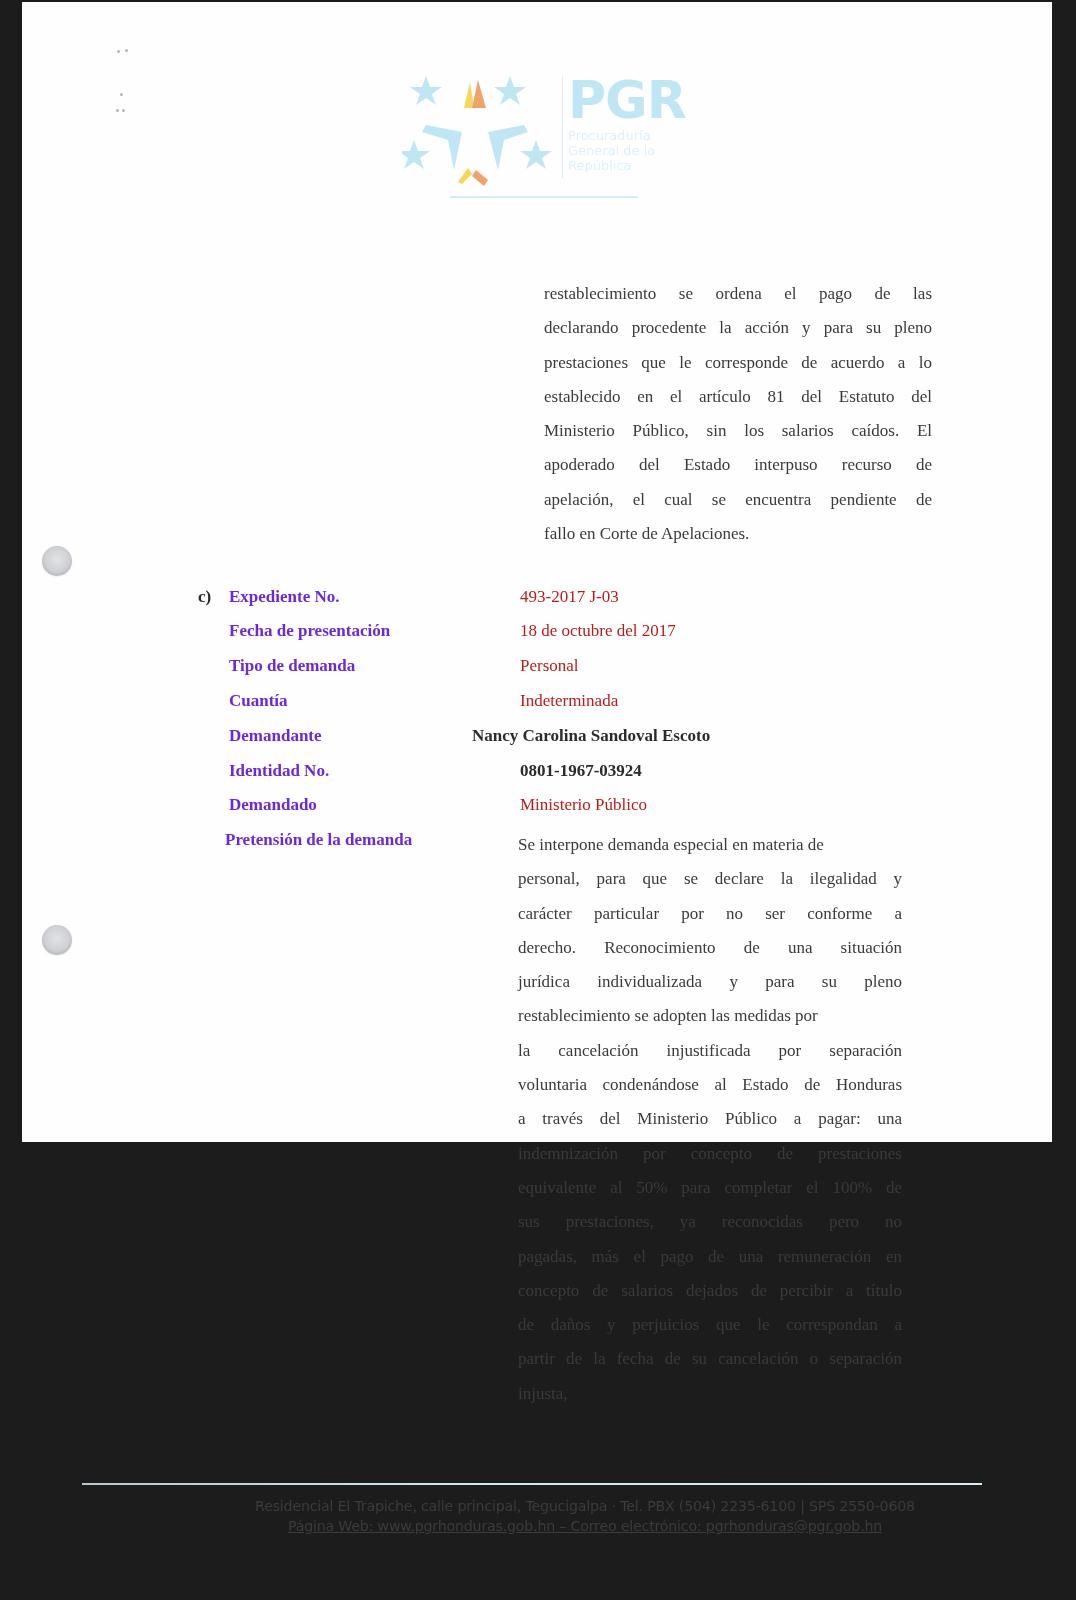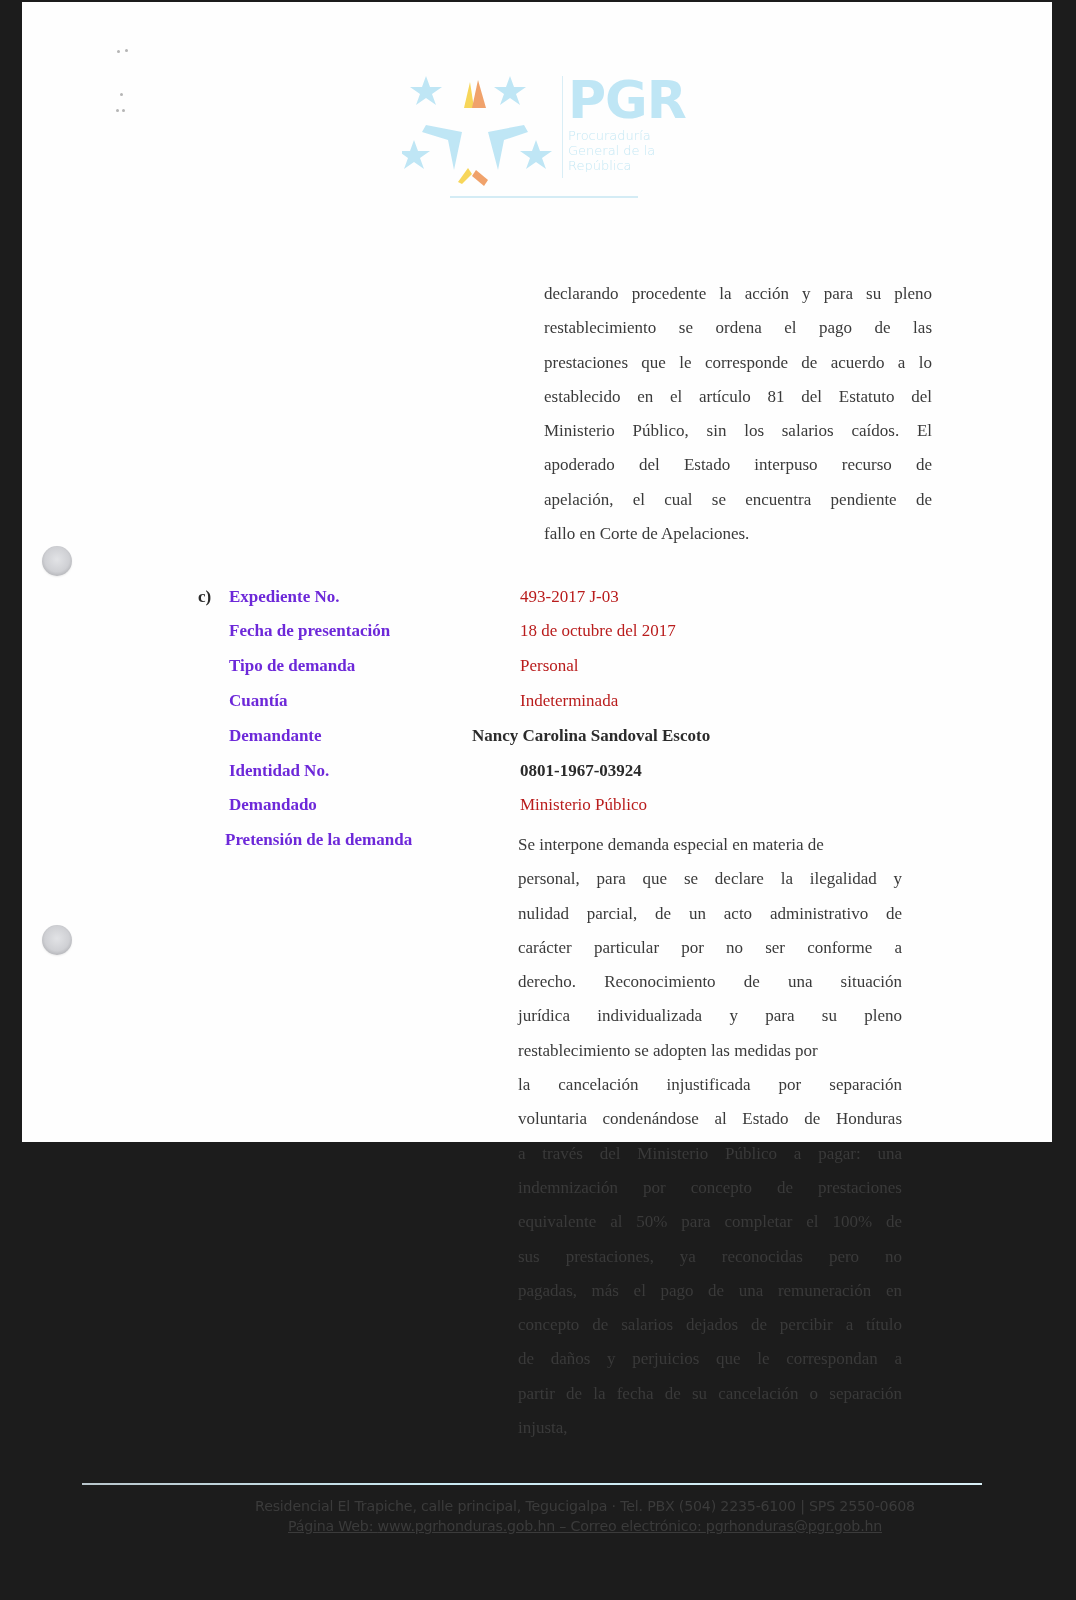--- a/index.html
+++ b/index.html
@@ -113,22 +113,22 @@
       <div>Procuraduría</div>
       <div>General de la</div>
       <div>República</div>
     </div>
     <div class="logo-tagline"></div>
   </div>
 
   <div class="doc">
 
     <div class="para" style="top:275px;">
+      <span class="ln">restablecimiento se ordena el pago de las</span>
       <span class="ln">declarando procedente la acción y para su pleno</span>
-      <span class="ln">restablecimiento se ordena el pago de las</span>
       <span class="ln">prestaciones que le corresponde de acuerdo a lo</span>
       <span class="ln">establecido en el artículo 81 del Estatuto del</span>
       <span class="ln">Ministerio Público, sin los salarios caídos. El</span>
       <span class="ln">apoderado del Estado interpuso recurso de</span>
       <span class="ln">apelación, el cual se encuentra pendiente de</span>
       <span class="ln last">fallo en Corte de Apelaciones.</span>
     </div>
 
     <div class="row" style="top:583px;left:-22px;width:1030px;">
       <span class="marker">c)</span>
@@ -159,21 +159,20 @@
       <span class="lbl">Demandado</span>
       <span class="val">Ministerio Público</span>
     </div>
     <div class="row" style="top:826px;left:-22px;width:1030px;">
       <span class="lbl" style="left:225px;">Pretensión de la demanda</span>
     </div>
 
     <div class="para" style="top:826px;left:496px;width:384px;">
       <span class="ln last">Se interpone demanda especial en materia de</span>
       <span class="ln">personal, para que se declare la ilegalidad y</span>
-      <span class="ln">nulidad parcial, de un acto administrativo de</span>
       <span class="ln">carácter particular por no ser conforme a</span>
       <span class="ln">derecho. Reconocimiento de una situación</span>
       <span class="ln">jurídica individualizada y para su pleno</span>
       <span class="ln last">restablecimiento se adopten las medidas por</span>
       <span class="ln">la cancelación injustificada por separación</span>
       <span class="ln">voluntaria condenándose al Estado de Honduras</span>
       <span class="ln">a través del Ministerio Público a pagar: una</span>
       <span class="ln">indemnización por concepto de prestaciones</span>
       <span class="ln">equivalente al 50% para completar el 100% de</span>
       <span class="ln">sus prestaciones, ya reconocidas pero no</span>

